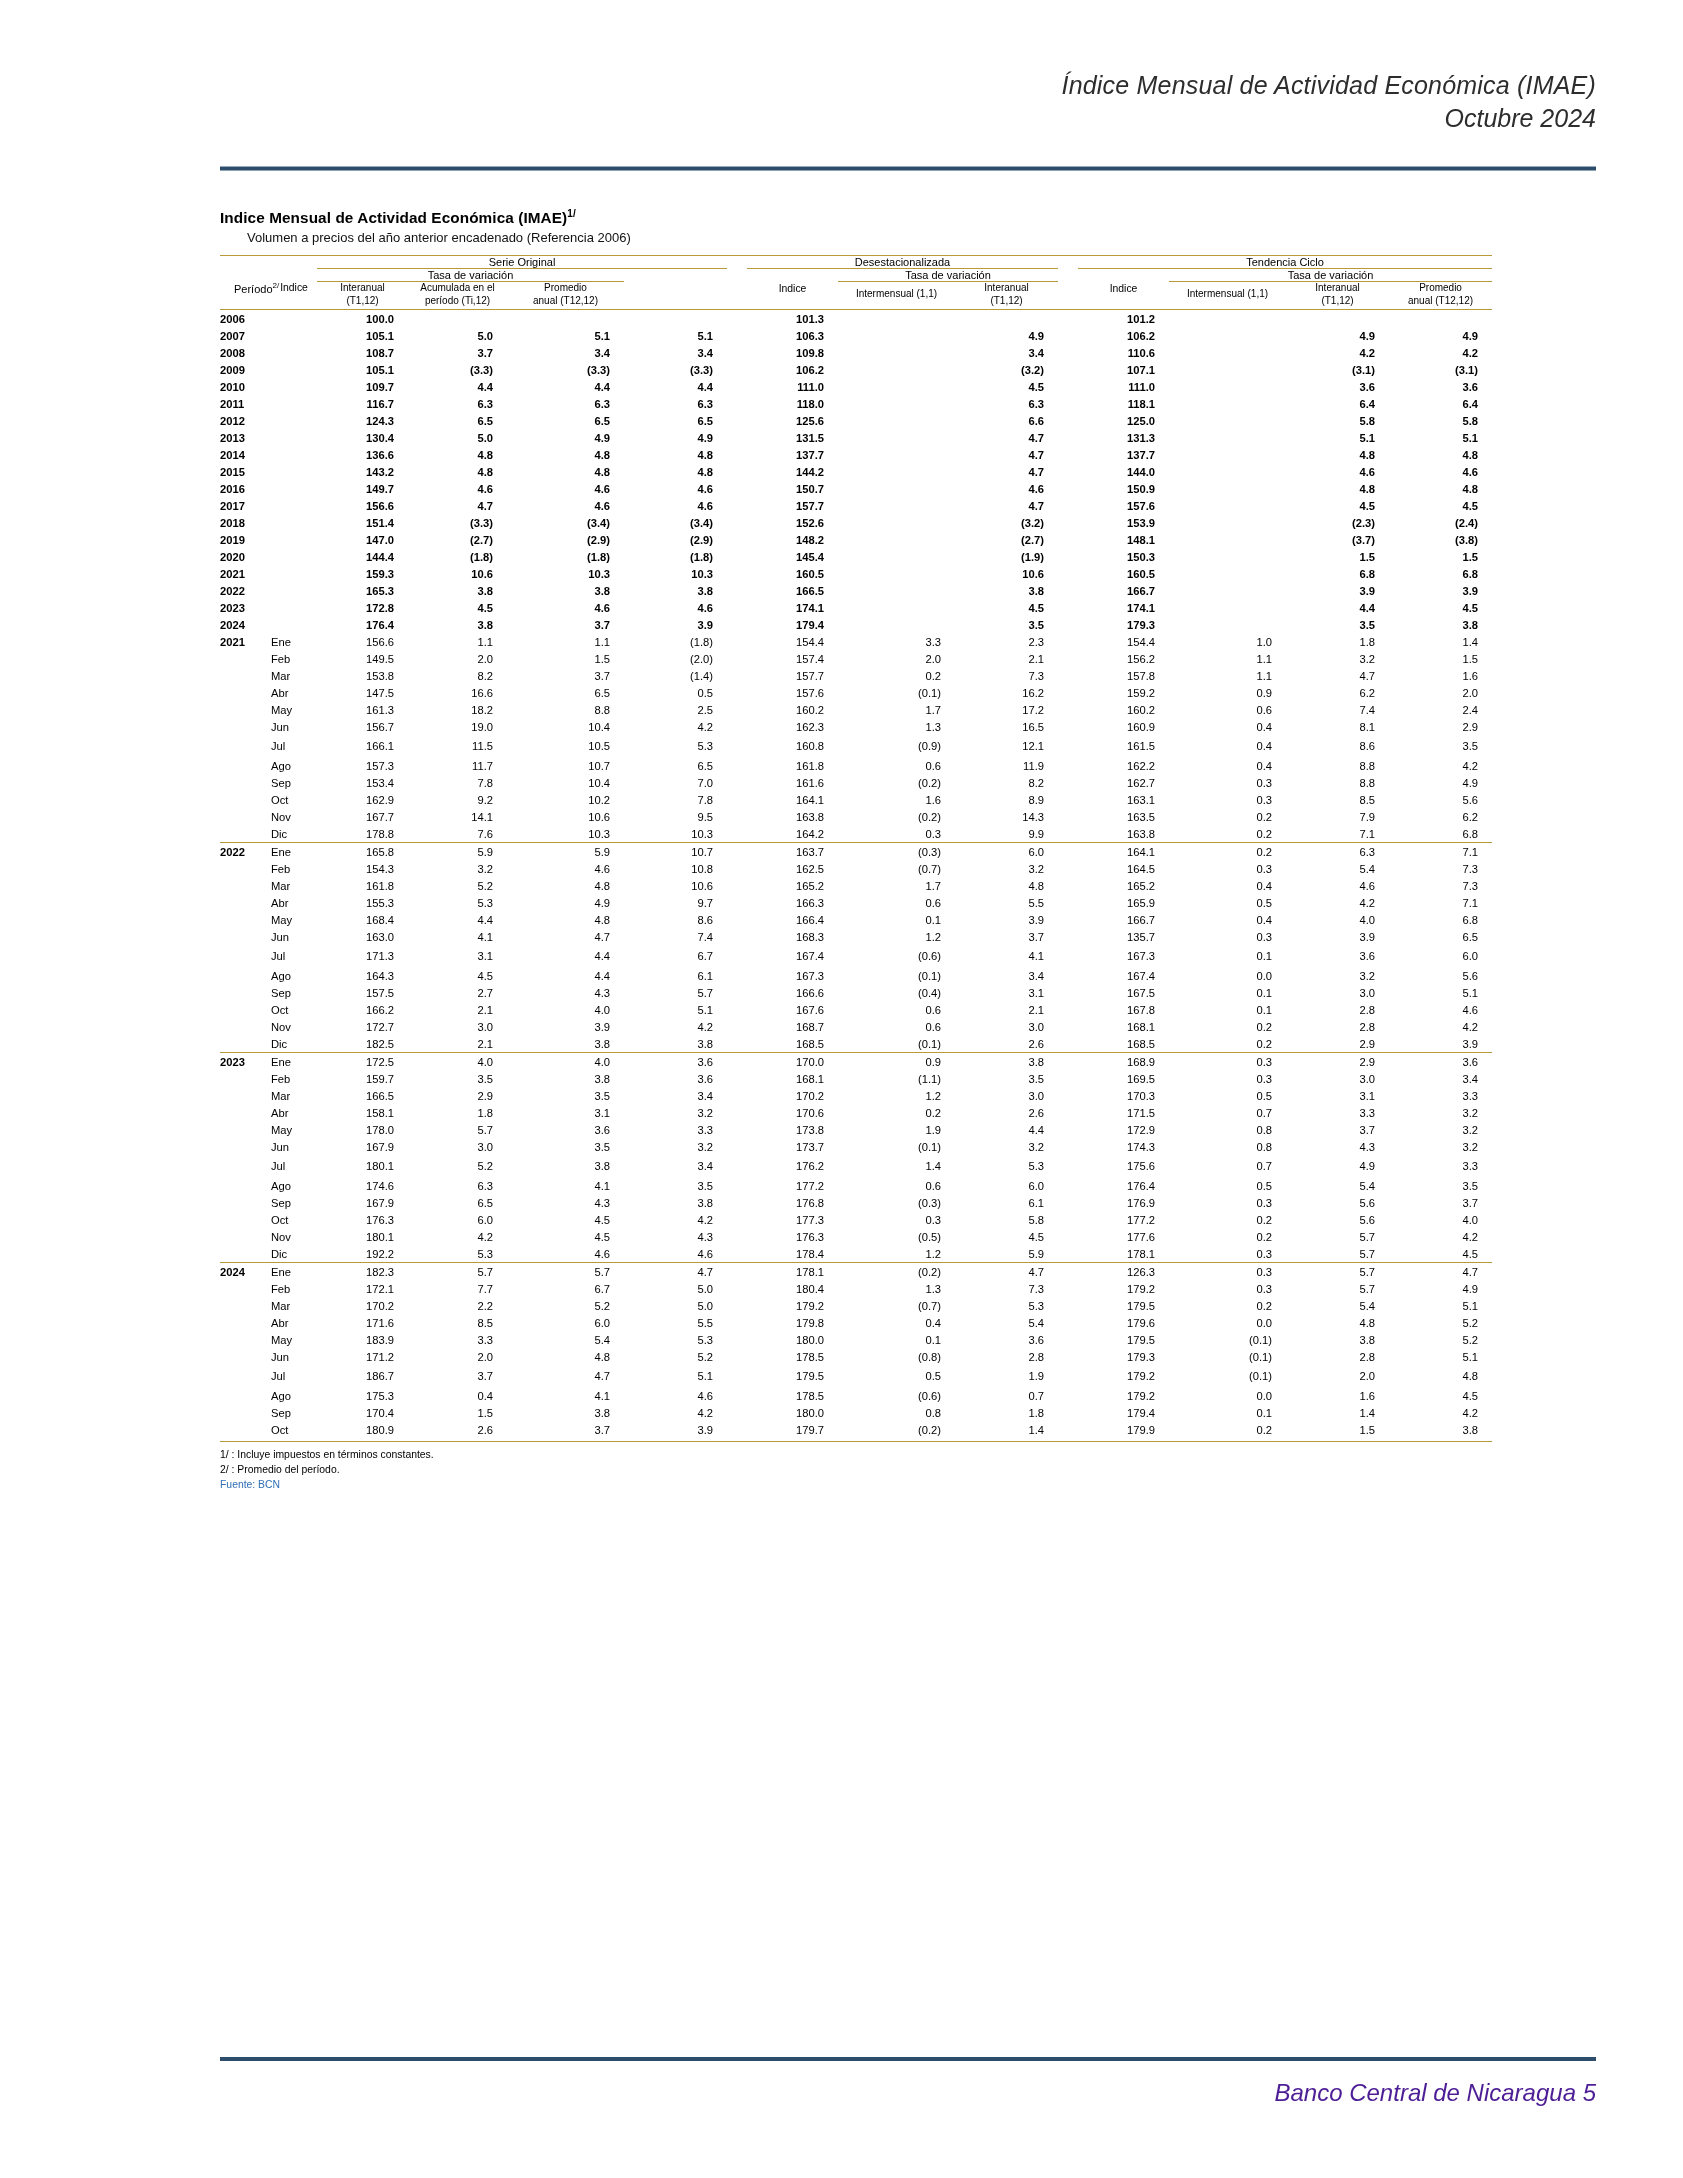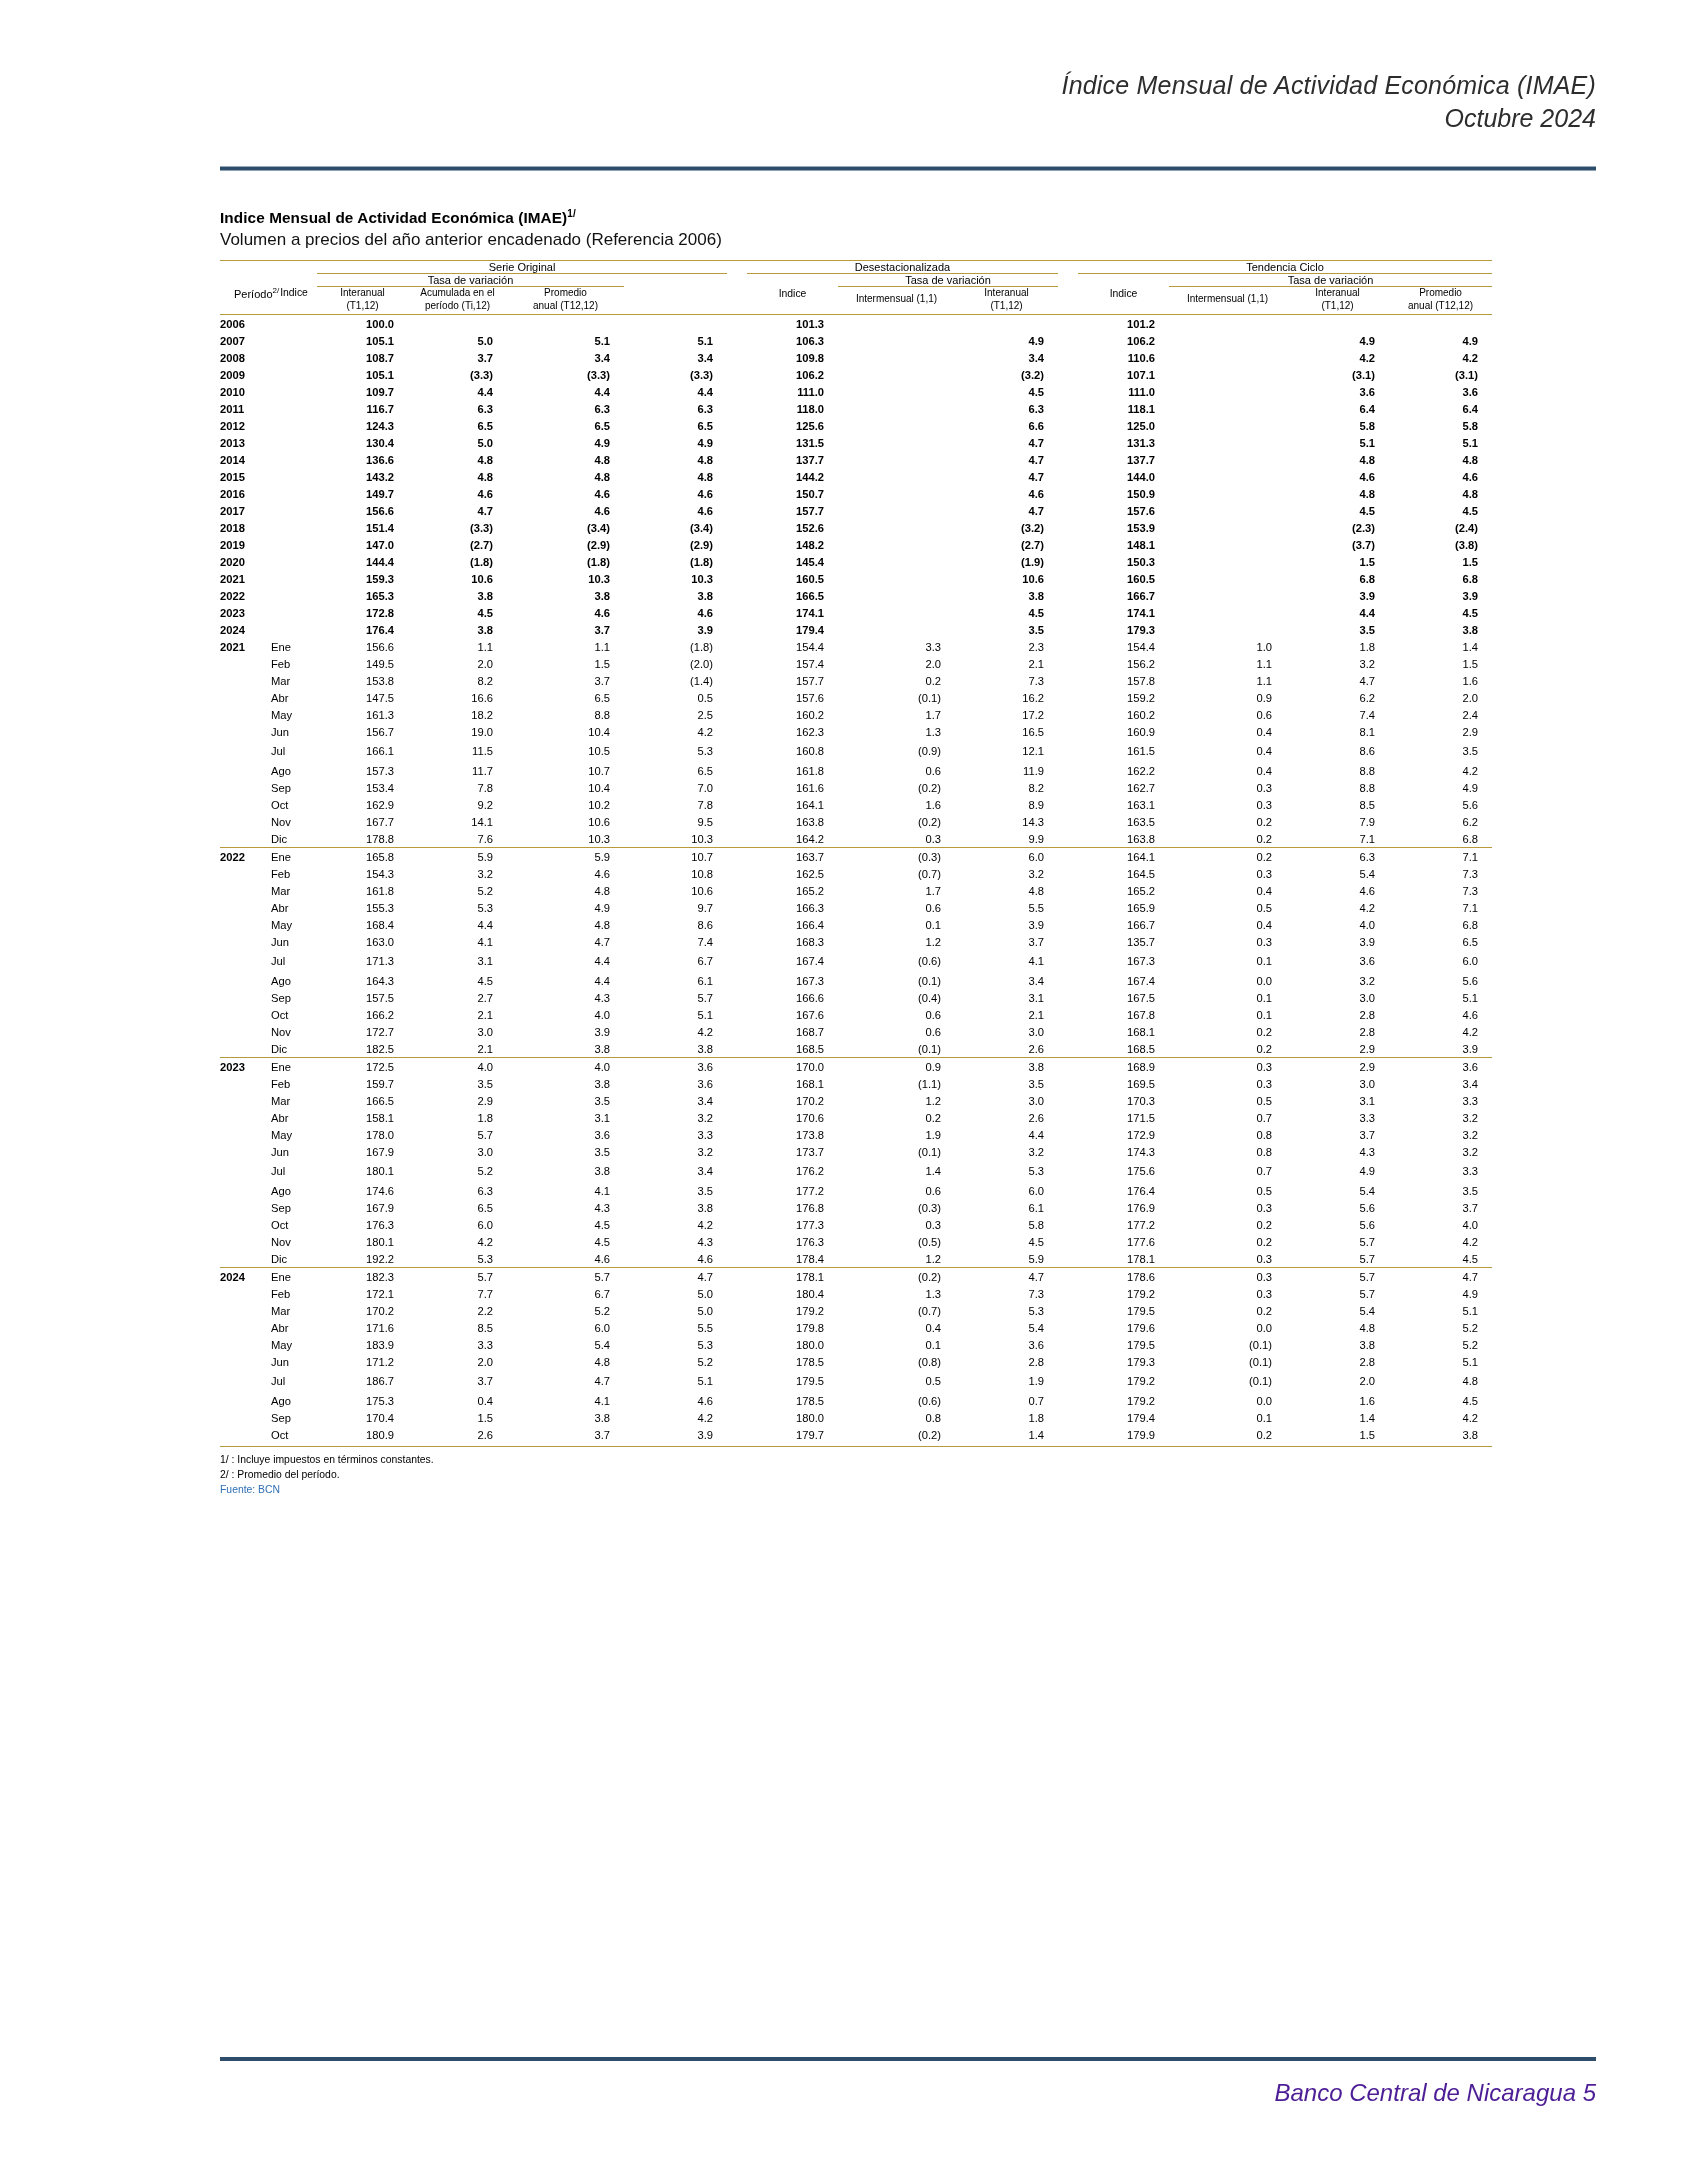--- a/index.html
+++ b/index.html
@@ -34,21 +34,21 @@
   }
   .ftr{
     position:absolute;right:87px;bottom:71px;
     font-style:italic;font-size:24px;color:#4c1d95;
   }
 
   
   .block{position:absolute;left:220px;top:208px;width:1206px;}
   .t-title{font-size:15.3px;font-weight:bold;letter-spacing:0.1px;}
   .t-title sup{font-size:10px;font-weight:bold;}
-  .t-sub{font-size:17px;margin-top:3px;color:#111;}
+  .t-sub{font-size:13px;margin-top:3px;color:#111;margin-left:27px;}
 
   table.imae{
     border-collapse:collapse;
     width:1206px;
     margin-top:10px;
     font-size:11px;
     table-layout:fixed;
   }
   table.imae td,table.imae th{padding:0;}
   .num{text-align:right;padding-right:14px !important;font-size:11.2px;}
@@ -1110,21 +1110,21 @@
             <td class="lbl-mon">Ene</td>
             <td class="num">182.3</td>
             <td class="num">5.7</td>
             <td class="num">5.7</td>
             <td class="num">4.7</td>
             <td class=""></td>
             <td class="num">178.1</td>
             <td class="num">(0.2)</td>
             <td class="num">4.7</td>
             <td class=""></td>
-            <td class="num">178.6</td>
+            <td class="num">126.3</td>
             <td class="num">0.3</td>
             <td class="num">5.7</td>
             <td class="num">4.7</td>
           </tr>
           <tr class="data">
             <td class="lbl-year"></td>
             <td class="lbl-mon">Feb</td>
             <td class="num">172.1</td>
             <td class="num">7.7</td>
             <td class="num">6.7</td>

